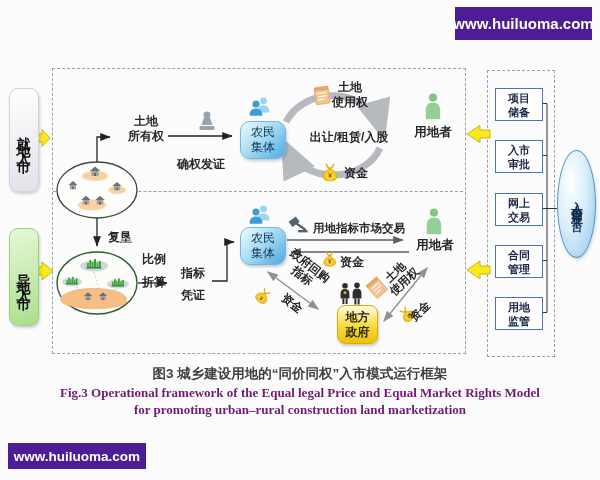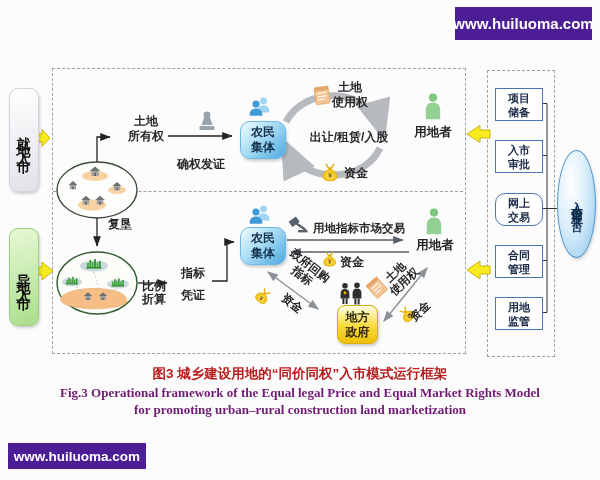--- a/index.html
+++ b/index.html
@@ -8,38 +8,38 @@
   .abs{position:absolute;}
   .banner{background:#4c1d95;color:#fff;display:flex;align-items:center;justify-content:center;
           font-weight:bold;}
   .frame{border:1.5px dashed #9ba1a7;}
   .vtext{writing-mode:vertical-rl;text-orientation:upright;font-weight:bold;}
   .entry{border-radius:9px;display:flex;align-items:center;justify-content:center;
          box-shadow:1px 2px 3px rgba(0,0,0,.18);}
   .entry .vtext{font-size:14px;letter-spacing:7px;color:#101010;}
   .coll{border-radius:10px;border:1px solid #6cb8e6;
         background:linear-gradient(135deg,#f0fafe 0%,#a9ddf5 45%,#4fa8e0 100%);
-        color:#14324e;font-weight:bold;font-size:12px;line-height:15px;text-align:center;
+        color:#14324e;font-weight:normal;font-size:12px;line-height:15px;text-align:center;
         display:flex;align-items:center;justify-content:center;white-space:pre-line;
         box-shadow:1px 2px 3px rgba(0,0,0,.2);}
   .gov{border-radius:8px;border:1px solid #d8ae00;
        background:linear-gradient(180deg,#fffce4 0%,#f8da3c 55%,#eec00a 100%);
        color:#2e2a08;font-weight:bold;font-size:12px;line-height:15px;text-align:center;
        display:flex;align-items:center;justify-content:center;white-space:pre-line;
        box-shadow:1px 2px 3px rgba(0,0,0,.2);}
   .module{border:1.3px solid #4a74b8;background:#fff;color:#1b2947;font-weight:bold;
           font-size:11px;line-height:14px;text-align:right;white-space:pre-line;
           display:flex;align-items:center;justify-content:center;}
   .platform{border-radius:50%;border:1.5px solid #5095cc;
             background:radial-gradient(ellipse at 35% 30%,#ffffff 0%,#d9eefa 45%,#8cc4ec 100%);
             display:flex;align-items:center;justify-content:center;
             box-shadow:1px 2px 3px rgba(0,0,0,.15);}
   .platform .vtext{font-size:11.5px;letter-spacing:4px;color:#0b2b4e;}
   .lbl{font-weight:bold;font-size:12px;color:#262626;white-space:pre-line;text-align:center;}
-  .cap-zh{font-weight:bold;font-size:13.5px;color:#b91c1c;text-align:center;width:600px;}
+  .cap-zh{font-weight:bold;font-size:13.5px;color:#404040;text-align:center;width:600px;}
   .cap-en{font-family:"Liberation Serif","DejaVu Serif",serif;font-weight:bold;font-size:13px;
           color:#701a75;text-align:center;width:600px;}
 </style>
 </head>
 <body>
 
 <div class="stage">
 
   <div class="abs frame" style="left:52px;top:68px;width:412px;height:284px;"></div>
   <div class="abs" style="left:53px;top:191px;width:410px;height:0;border-top:1.5px dashed #9ba1a7;"></div>
@@ -227,22 +227,22 @@
 所有权</div>
   <div class="abs lbl" style="left:172px;top:140px;width:58px;margin-top:16px;">确权发证</div>
   <div class="abs coll" style="left:240px;top:121px;width:44px;height:36px;">农民
 集体</div>
   <div class="abs lbl" style="left:324px;top:80px;width:52px;line-height:15px;">土地
 使用权</div>
   <div class="abs lbl" style="left:300px;top:129px;width:98px;">出让/租赁/入股</div>
   <div class="abs lbl" style="left:342px;top:165px;width:28px;">资金</div>
   <div class="abs lbl" style="left:409px;top:124px;width:48px;font-size:12.5px;">用地者</div>
 
-  <div class="abs lbl" style="left:104px;top:216px;width:32px;">复垦</div>
-  <div class="abs lbl" style="left:139px;top:280px;width:30px;line-height:13px;">比例
+  <div class="abs lbl" style="left:104px;top:229px;width:32px;">复垦</div>
+  <div class="abs lbl" style="left:139px;top:248px;width:30px;line-height:23px;">比例
 折算</div>
   <div class="abs lbl" style="left:176px;top:262px;width:34px;line-height:22px;">指标
 凭证</div>
   <div class="abs coll" style="left:240px;top:227px;width:44px;height:36px;">农民
 集体</div>
   <div class="abs lbl" style="left:311px;top:221px;width:96px;font-size:11.5px;">用地指标市场交易</div>
   <div class="abs lbl" style="left:338px;top:254px;width:28px;">资金</div>
   <div class="abs lbl" style="left:411px;top:237px;width:48px;font-size:12.5px;">用地者</div>
   <div class="abs lbl" style="left:276px;top:258px;width:60px;font-size:11.5px;line-height:13px;transform:rotate(38deg);">政府回购
 指标</div>
@@ -250,21 +250,21 @@
   <div class="abs gov" style="left:337px;top:305px;width:39px;height:37px;">地方
 政府</div>
   <div class="abs lbl" style="left:374px;top:264px;width:52px;font-size:11.5px;line-height:13px;transform:rotate(-43deg);">土地
 使用权</div>
   <div class="abs lbl" style="left:400px;top:304px;width:40px;font-size:11.5px;transform:rotate(-43deg);">资金</div>
 
   <div class="abs module" style="left:495px;top:88px;width:46px;height:31px;">项目
 储备</div>
   <div class="abs module" style="left:495px;top:140px;width:46px;height:31px;">入市
 审批</div>
-  <div class="abs module" style="left:495px;top:193px;width:46px;height:31px;border-radius:10px;">网上
+  <div class="abs module" style="left:495px;top:193px;width:46px;height:31px;">网上
 交易</div>
   <div class="abs module" style="left:495px;top:245px;width:46px;height:31px;">合同
 管理</div>
   <div class="abs module" style="left:495px;top:297px;width:46px;height:31px;">用地
 监管</div>
 
   <div class="abs platform" style="left:557px;top:150px;width:37px;height:106px;">
     <span class="vtext">入市管理平台</span>
   </div>
 

